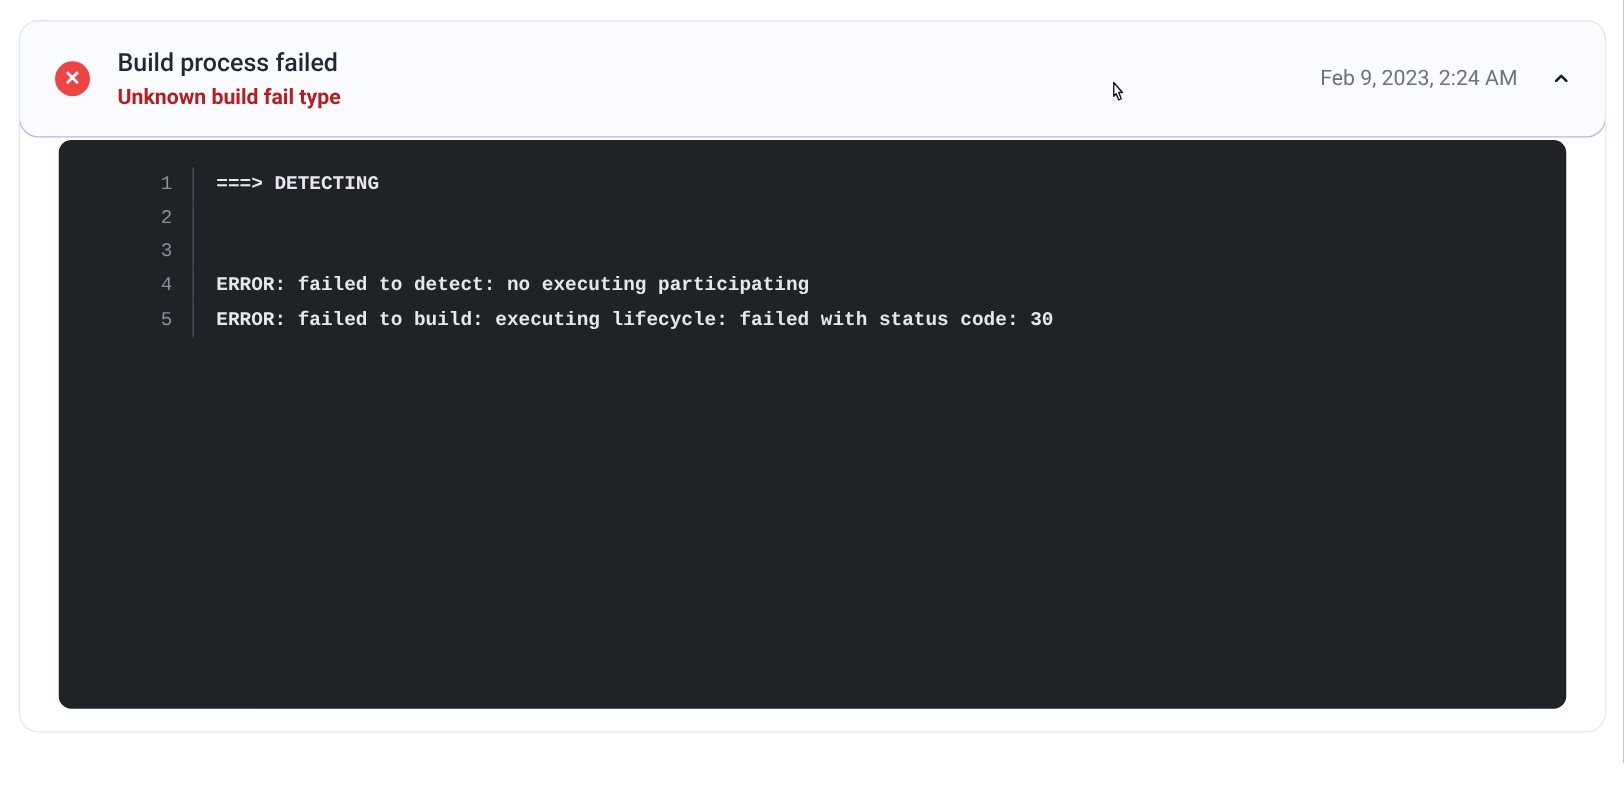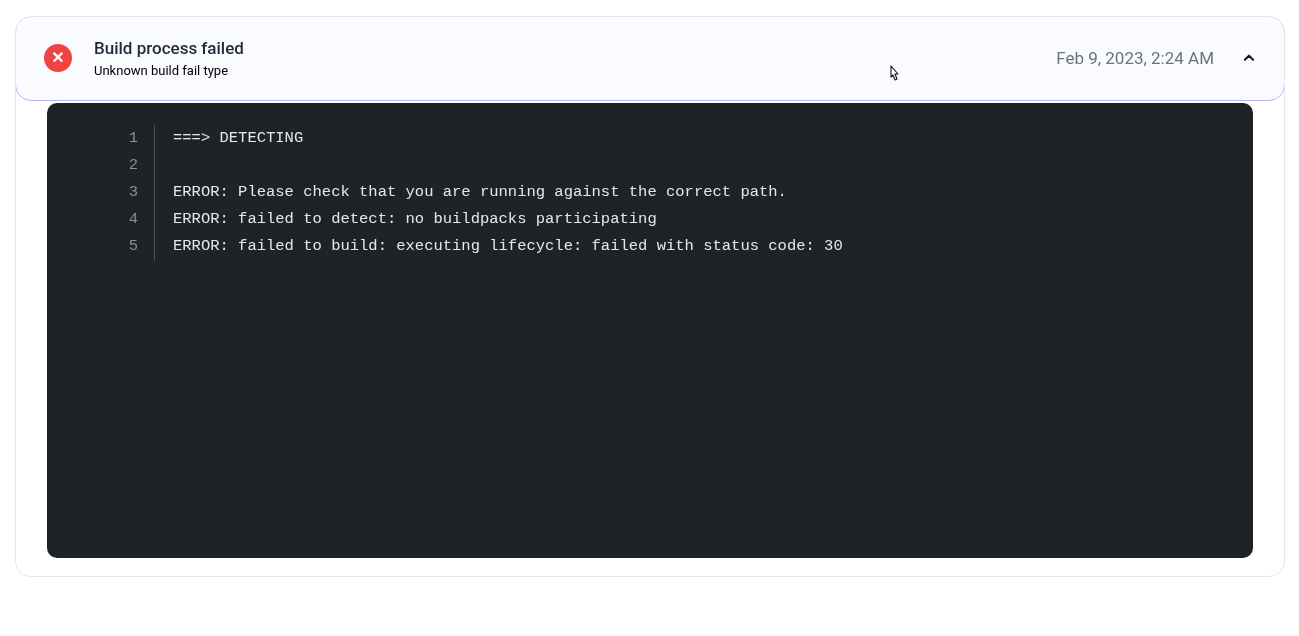--- a/index.html
+++ b/index.html
@@ -53,29 +53,29 @@
       font-weight: 700;
       font-size: 16px;
       line-height: 1;
     }
     .header-text {
       display: flex;
       flex-direction: column;
       gap: 4px;
     }
     .header-title {
-      font-size: 17px;
+      font-size: 20px;
       font-weight: 500;
       color: #1f2937;
       line-height: 1.3;
     }
     .header-subtitle {
-      font-size: 13px;
-      font-weight: 400;
-      color: #000000;
+      font-size: 17px;
+      font-weight: 700;
+      color: #b91c1c;
       line-height: 1.3;
     }
     .header-right {
       display: flex;
       align-items: center;
       gap: 28px;
       justify-content: center;
     }
     .timestamp {
       font-size: 17px;
@@ -111,20 +111,21 @@
       text-align: right;
       width: 108px;
       flex-shrink: 0;
       border-right: 1px solid #4b4f56;
       user-select: none;
     }
     .line-content {
       padding-left: 18px;
       white-space: pre;
       color: #e5e7eb;
+      font-weight: bold;
     }
     .cursor-pointer {
       position: absolute;
       left: 885px;
       top: 64px;
       pointer-events: none;
     }
   </style>
 </head>
 <body>
@@ -155,25 +156,24 @@
 
   <div class="code-line">
         <span class="line-number">1</span>
         <span class="line-content">===&gt; DETECTING</span>
       </div>
       <div class="code-line">
         <span class="line-number">2</span>
       </div>
       <div class="code-line">
         <span class="line-number">3</span>
-        <span class="line-content">ERROR: Please check that you are running against the correct path.</span>
       </div>
       <div class="code-line">
         <span class="line-number">4</span>
-        <span class="line-content">ERROR: failed to detect: no buildpacks participating</span>
+        <span class="line-content">ERROR: failed to detect: no executing participating</span>
       </div>
       <div class="code-line">
         <span class="line-number">5</span>
         <span class="line-content">ERROR: failed to build: executing lifecycle: failed with status code: 30</span>
       </div>
     </div>
 
 </div>
 
 <div class="cursor-pointer">

